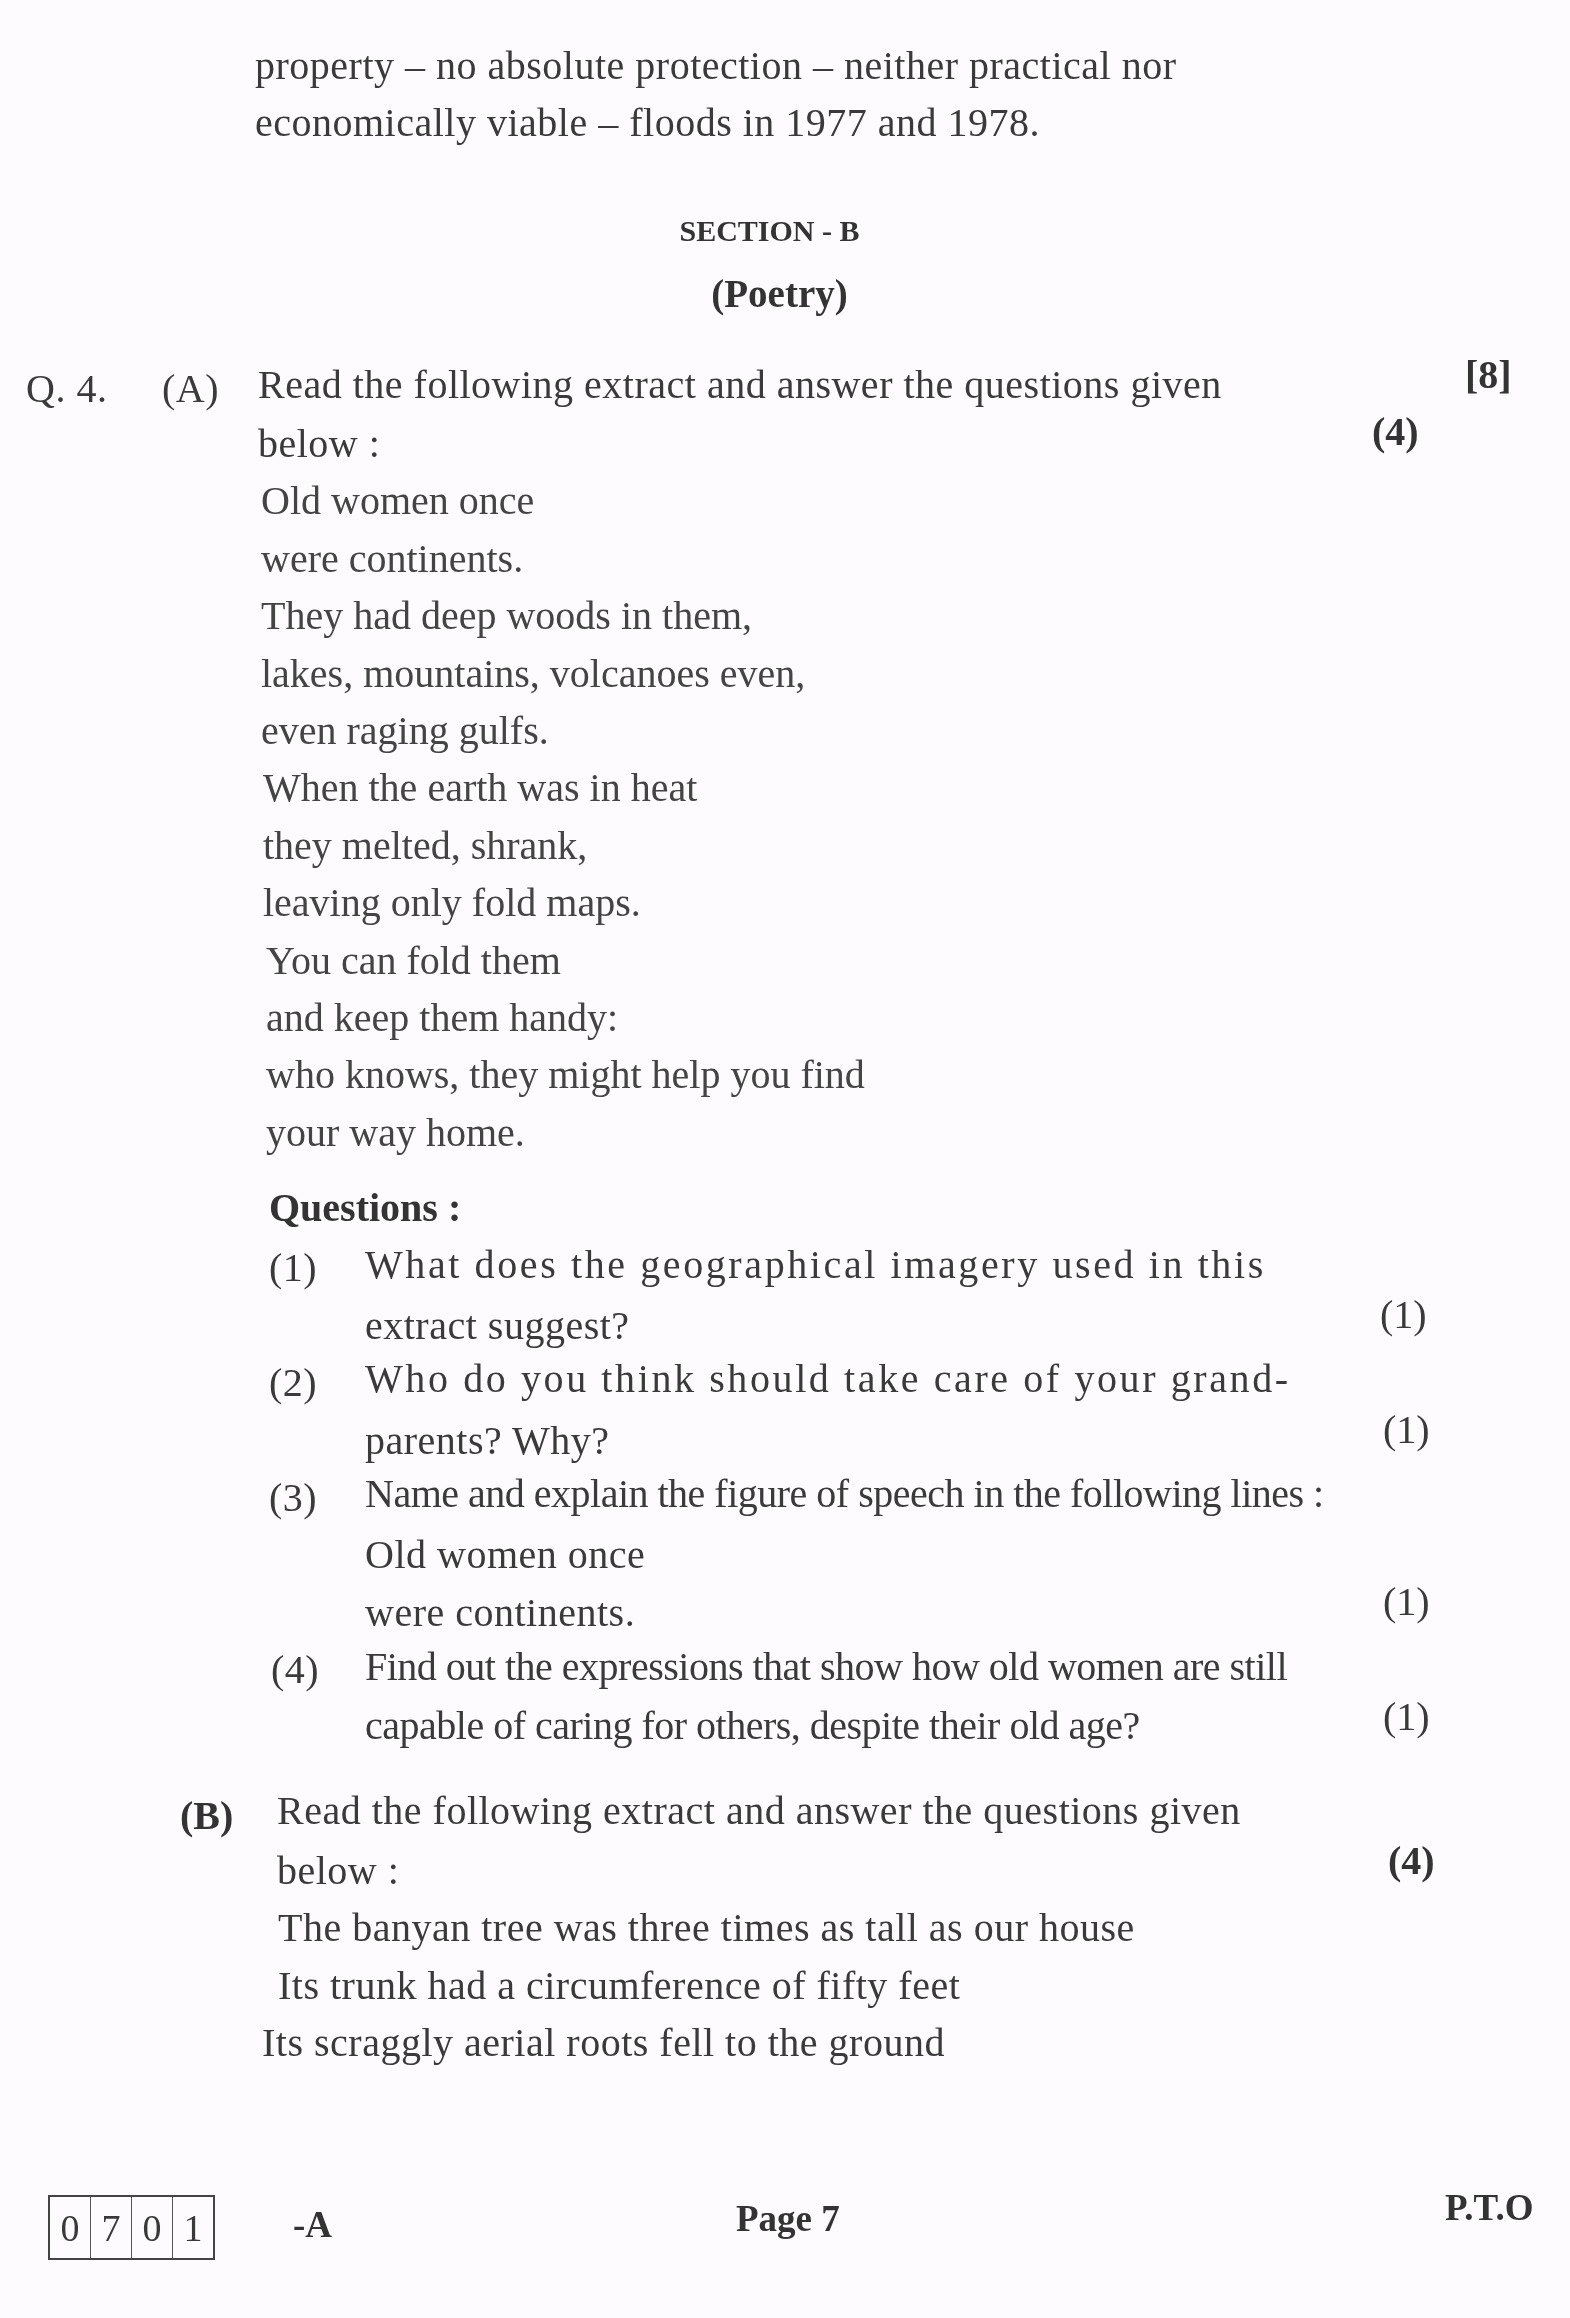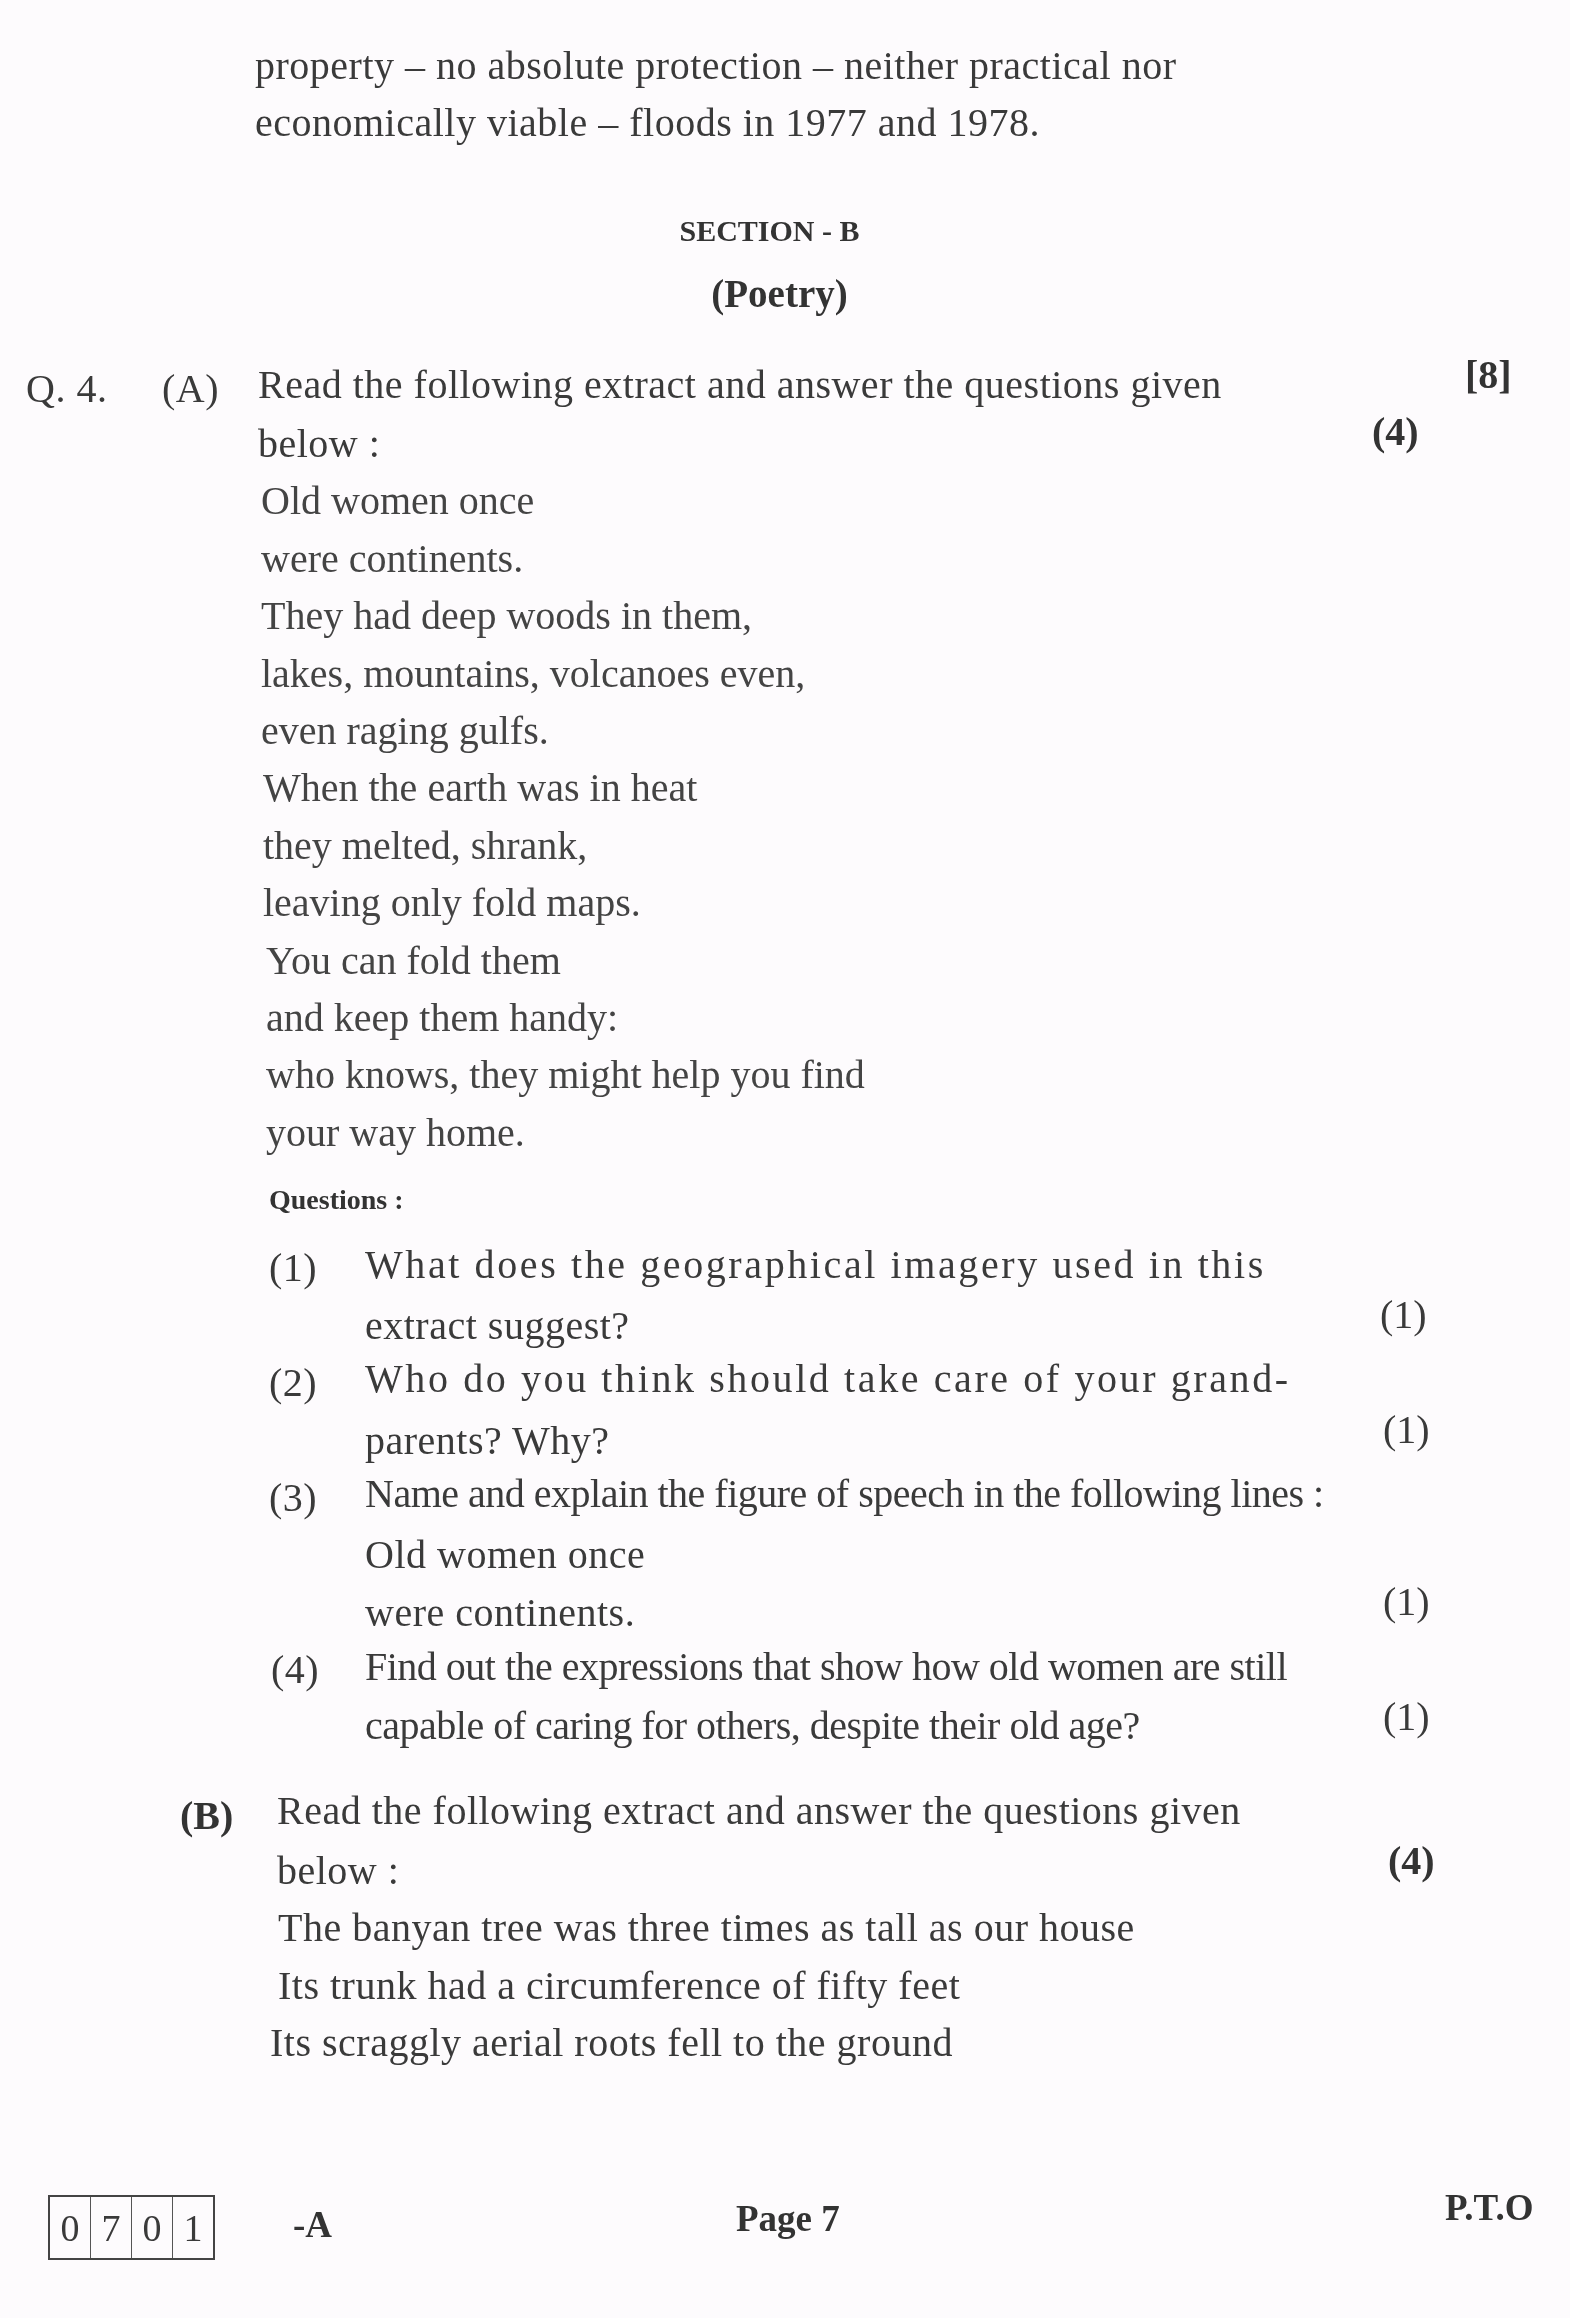--- a/index.html
+++ b/index.html
@@ -41,21 +41,21 @@
 <div class="abs poem" style="left:261px; top:650px;">lakes, mountains, volcanoes even,</div>
 <div class="abs poem" style="left:261px; top:707px;">even raging gulfs.</div>
 <div class="abs poem" style="left:263px; top:764px;">When the earth was in heat</div>
 <div class="abs poem" style="left:263px; top:822px;">they melted, shrank,</div>
 <div class="abs poem" style="left:263px; top:879px;">leaving only fold maps.</div>
 <div class="abs poem" style="left:266px; top:937px;text-align:center;">You can fold them</div>
 <div class="abs poem" style="left:266px; top:994px;">and keep them handy:</div>
 <div class="abs poem" style="left:266px; top:1051px;">who knows, they might help you find</div>
 <div class="abs poem" style="left:266px; top:1109px;">your way home.</div>
 
-<div class="abs bold" style="left:269px; top:1184px; font-size:28px;">Questions :</div>
+<div class="abs bold" style="left:269px; top:1184px; font-size:40px;">Questions :</div>
 
 <div class="abs body-text" style="left:269px; top:1244px;">(1)</div>
 <div class="abs body-text" style="left:365px; top:1241px; letter-spacing:2.6px;">What does the geographical imagery used in this</div>
 <div class="abs body-text" style="left:365px; top:1302px;">extract suggest?</div>
 <div class="abs marks" style="left:1380px; top:1291px;">(1)</div>
 
 <div class="abs body-text" style="left:269px; top:1359px;">(2)</div>
 <div class="abs body-text" style="left:365px; top:1355px; letter-spacing:2.6px;">Who do you think should take care of your grand-</div>
 <div class="abs body-text" style="left:365px; top:1417px;">parents? Why?</div>
 <div class="abs marks" style="left:1383px; top:1406px;">(1)</div>
@@ -71,21 +71,21 @@
 <div class="abs body-text" style="left:365px; top:1702px; letter-spacing:-0.5px;">capable of caring for others, despite their old age?</div>
 <div class="abs marks" style="left:1383px; top:1693px;">(1)</div>
 
 <div class="abs bold" style="left:180px; top:1792px; font-size:40px;">(B)</div>
 <div class="abs body-text" style="left:277px; top:1787px;">Read the following extract and answer the questions given</div>
 <div class="abs body-text" style="left:277px; top:1847px;">below :</div>
 <div class="abs bold" style="left:1388px; top:1837px; font-size:40px;">(4)</div>
 
 <div class="abs body-text" style="left:278px; top:1904px;">The banyan tree was three times as tall as our house</div>
 <div class="abs body-text" style="left:278px; top:1962px;">Its trunk had a circumference of fifty feet</div>
-<div class="abs body-text" style="left:270px; top:2019px;">Its scraggly aerial roots fell to the ground</div>
+<div class="abs body-text" style="left:262px; top:2019px;">Its scraggly aerial roots fell to the ground</div>
 
 <div class="code-box">
   <div class="cell">0</div>
   <div class="cell">7</div>
   <div class="cell">0</div>
   <div class="cell">1</div>
 </div>
 <div class="abs bold" style="left:293px; top:2203px; font-size:37px;">-A</div>
 <div class="abs bold" style="left:736px; top:2197px; font-size:37px;">Page 7</div>
 <div class="abs bold" style="left:1445px; top:2186px; font-size:37px;">P.T.O</div>

